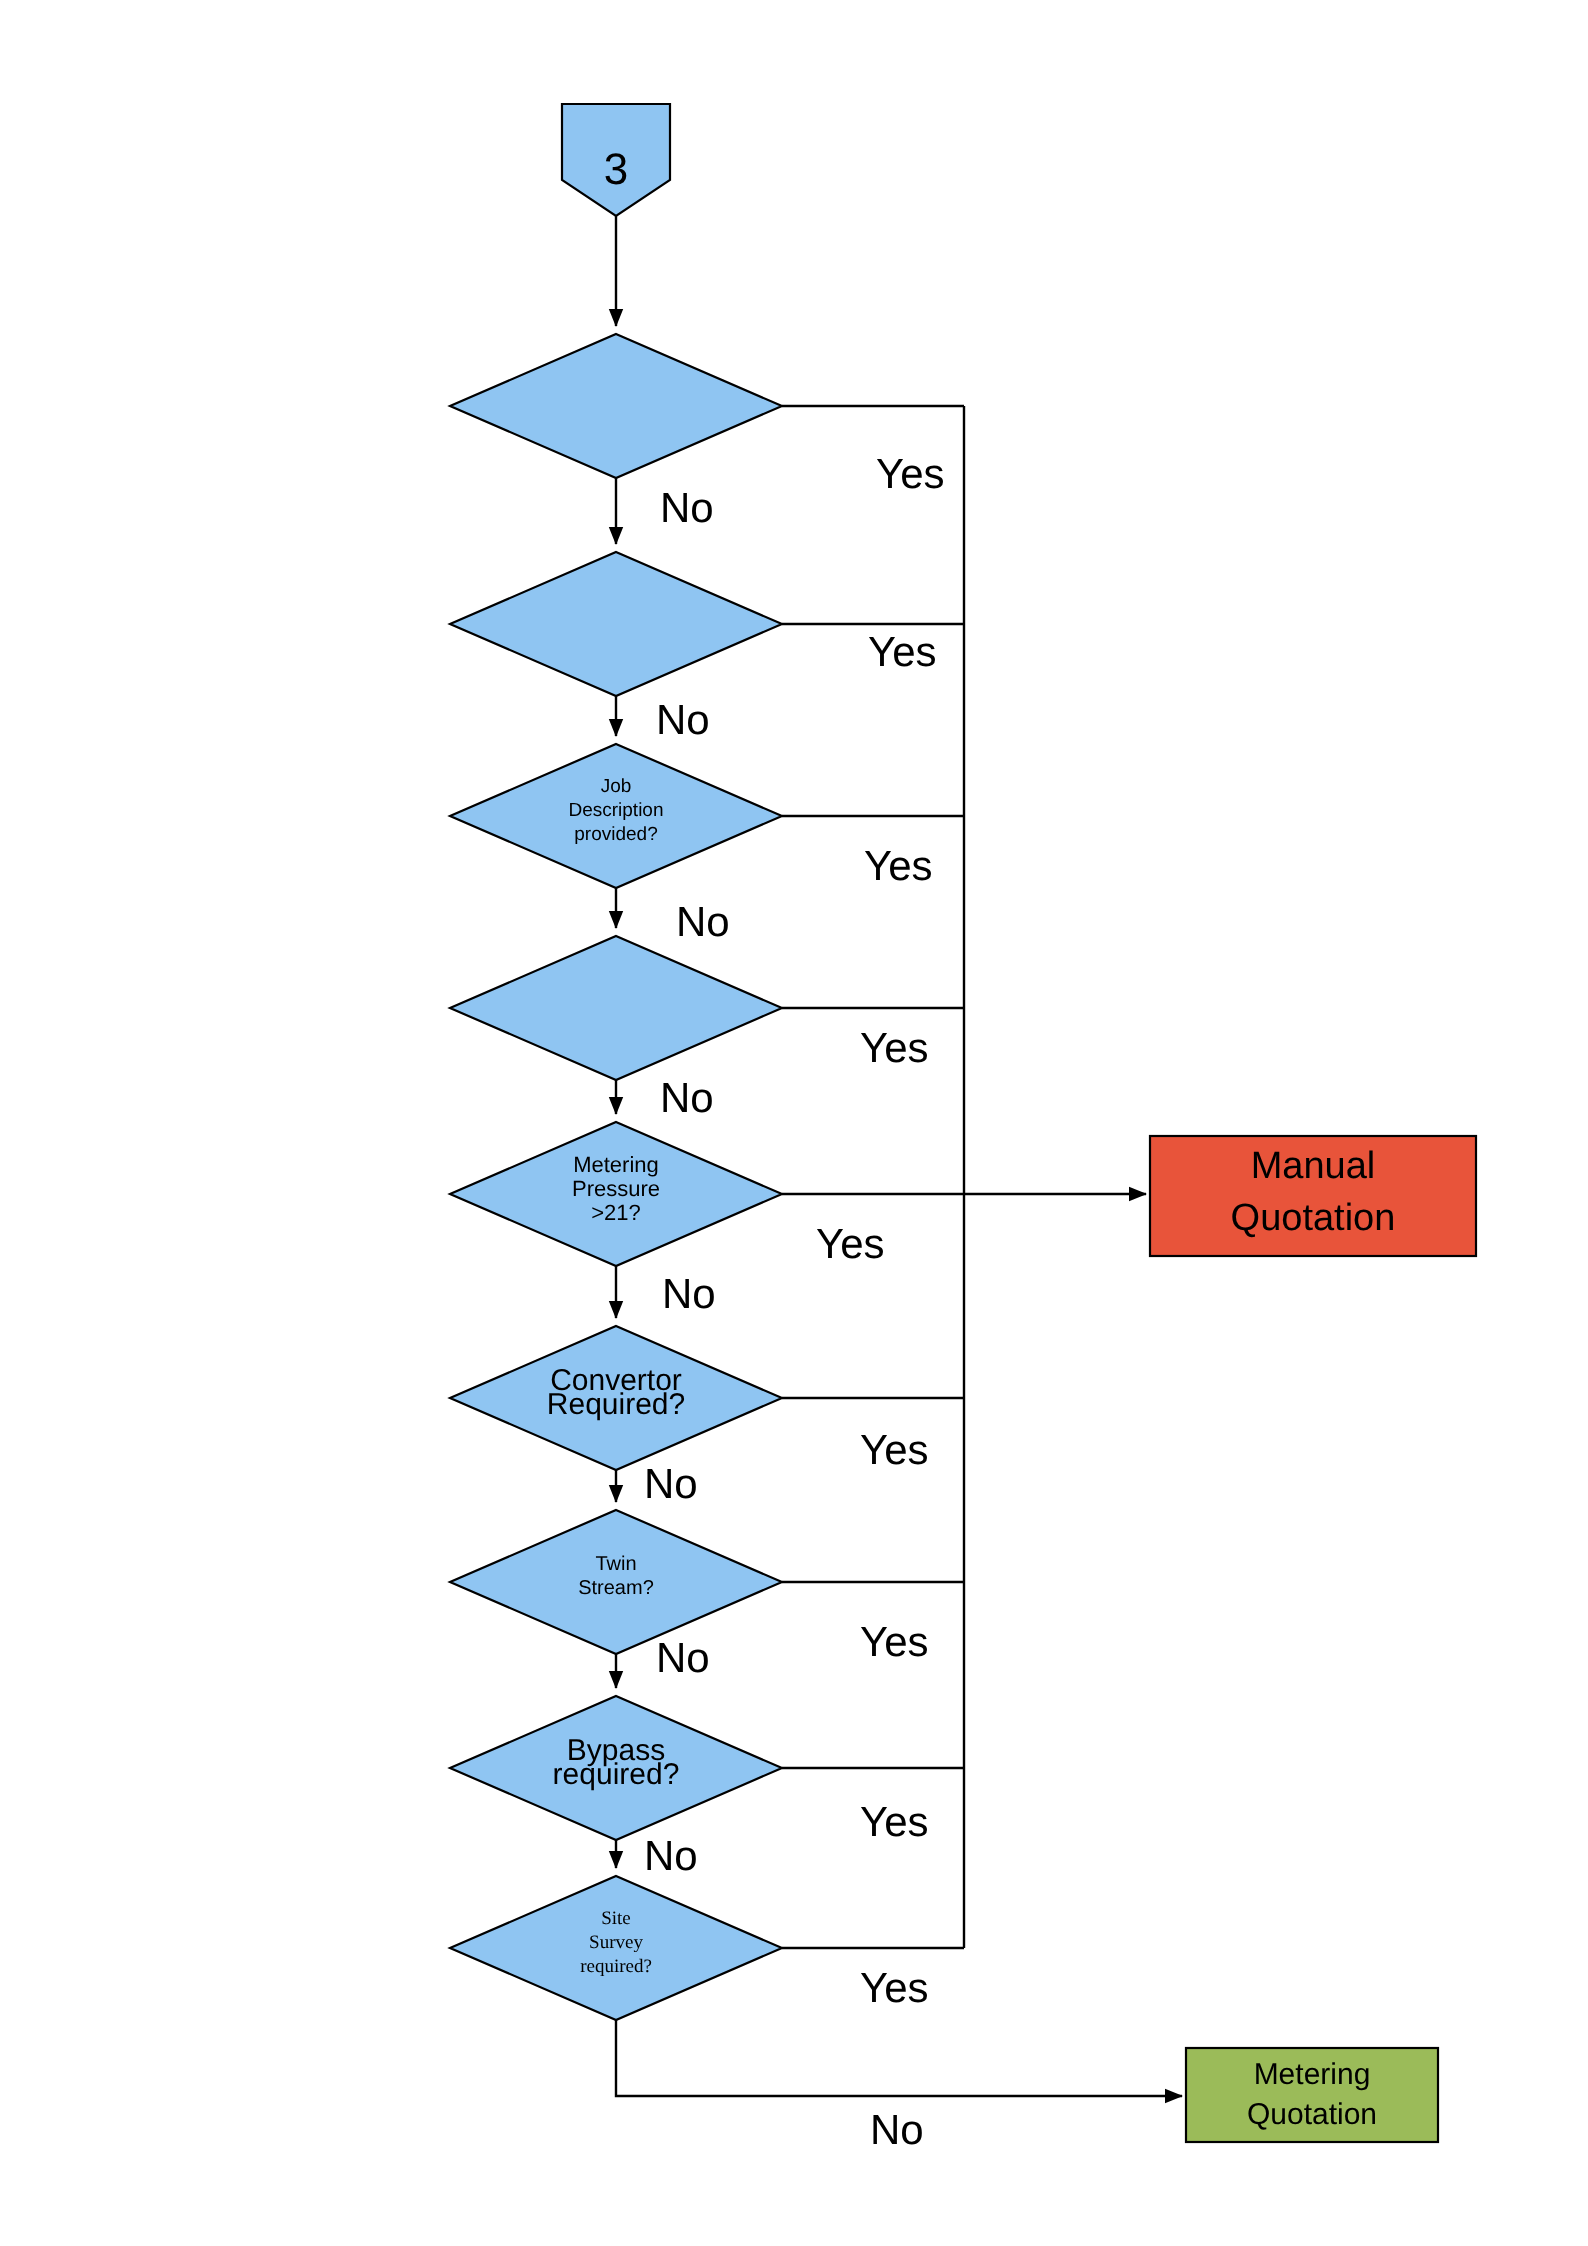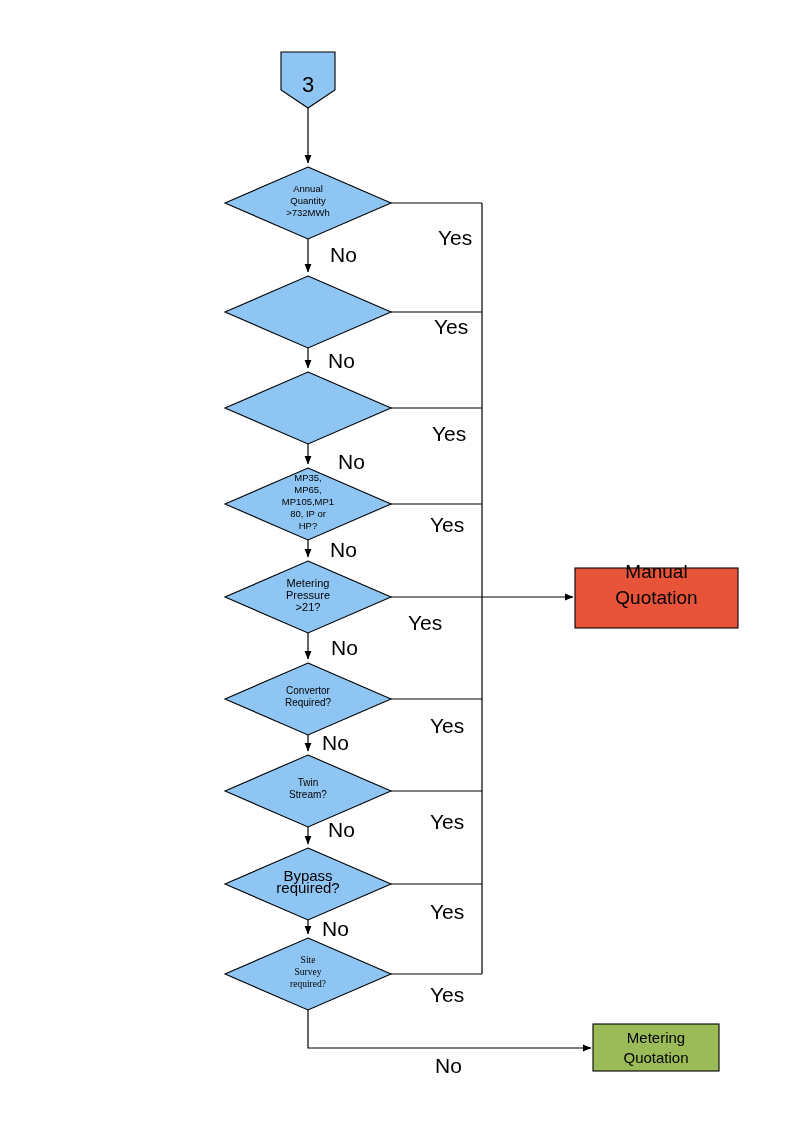--- a/index.html
+++ b/index.html
@@ -66,43 +66,36 @@
     <line class="line" x1="482" y1="203" x2="482" y2="974"></line>
 
     <line class="line" x1="391" y1="597" x2="573" y2="597" marker-end="url(#arrow)"></line>
 
     <path class="line" d="M308,1010 L308,1048 L591,1048" marker-end="url(#arrow)"></path>
 
     <rect class="poly-stroke" x="575" y="568" width="163" height="60" fill="#E8543A"></rect>
     <rect class="poly-stroke" x="593" y="1024" width="126" height="47" fill="#9BBB59"></rect>
   </svg>
 
-  <div class="dlabel" style="position:absolute;left:248px;top:183px;width:120px;text-align:center;font-size:9.5px;line-height:12px;color:#000;">
-    <div>Annual</div>
-    <div>Quantity</div>
-    <div>&gt;732MWh</div>
+
+
+  <div style="position:absolute;left:248px;top:388px;width:120px;text-align:center;font-size:9.5px;line-height:12px;color:#000;">
+    <div>Job</div>
+    <div>Description</div>
+    <div>provided?</div>
   </div>
 
-
-
-  <div style="position:absolute;left:248px;top:472px;width:120px;text-align:center;font-size:9.5px;line-height:12px;color:#000;">
-    <div>MP35,</div>
-    <div>MP65,</div>
-    <div>MP105,MP1</div>
-    <div>80, IP or</div>
-    <div>HP?</div>
-  </div>
 
   <div style="position:absolute;left:248px;top:577px;width:120px;text-align:center;font-size:11px;line-height:12px;color:#000;">
     <div>Metering</div>
     <div>Pressure</div>
     <div>&gt;21?</div>
   </div>
 
-  <div style="position:absolute;left:248px;top:685px;width:120px;text-align:center;font-size:10px;line-height:12px;color:#000;">
+  <div style="position:absolute;left:248px;top:685px;width:120px;text-align:center;font-size:15px;line-height:12px;color:#000;">
     <div>Convertor</div>
     <div>Required?</div>
   </div>
 
   <div style="position:absolute;left:248px;top:777px;width:120px;text-align:center;font-size:10px;line-height:12px;color:#000;">
     <div>Twin</div>
     <div>Stream?</div>
   </div>
 
   <div style="position:absolute;left:248px;top:870px;width:120px;text-align:center;font-size:15px;line-height:12px;color:#000;">
@@ -129,21 +122,21 @@
   <div style="position:absolute;left:438px;top:226px;font-size:21px;color:#000;">Yes</div>
   <div style="position:absolute;left:434px;top:315px;font-size:21px;color:#000;">Yes</div>
   <div style="position:absolute;left:432px;top:422px;font-size:21px;color:#000;">Yes</div>
   <div style="position:absolute;left:430px;top:513px;font-size:21px;color:#000;">Yes</div>
   <div style="position:absolute;left:408px;top:611px;font-size:21px;color:#000;">Yes</div>
   <div style="position:absolute;left:430px;top:714px;font-size:21px;color:#000;">Yes</div>
   <div style="position:absolute;left:430px;top:810px;font-size:21px;color:#000;">Yes</div>
   <div style="position:absolute;left:430px;top:900px;font-size:21px;color:#000;">Yes</div>
   <div style="position:absolute;left:430px;top:983px;font-size:21px;color:#000;">Yes</div>
 
-  <div style="position:absolute;left:575px;top:559px;width:163px;text-align:center;font-size:19px;line-height:26px;color:#000;">
+  <div style="position:absolute;left:575px;top:571px;width:163px;text-align:center;font-size:19px;line-height:26px;color:#000;">
     <div>Manual</div>
     <div>Quotation</div>
   </div>
 
   <div style="position:absolute;left:593px;top:1028px;width:126px;text-align:center;font-size:15px;line-height:20px;color:#000;">
     <div>Metering</div>
     <div>Quotation</div>
   </div>
 
 </div>

